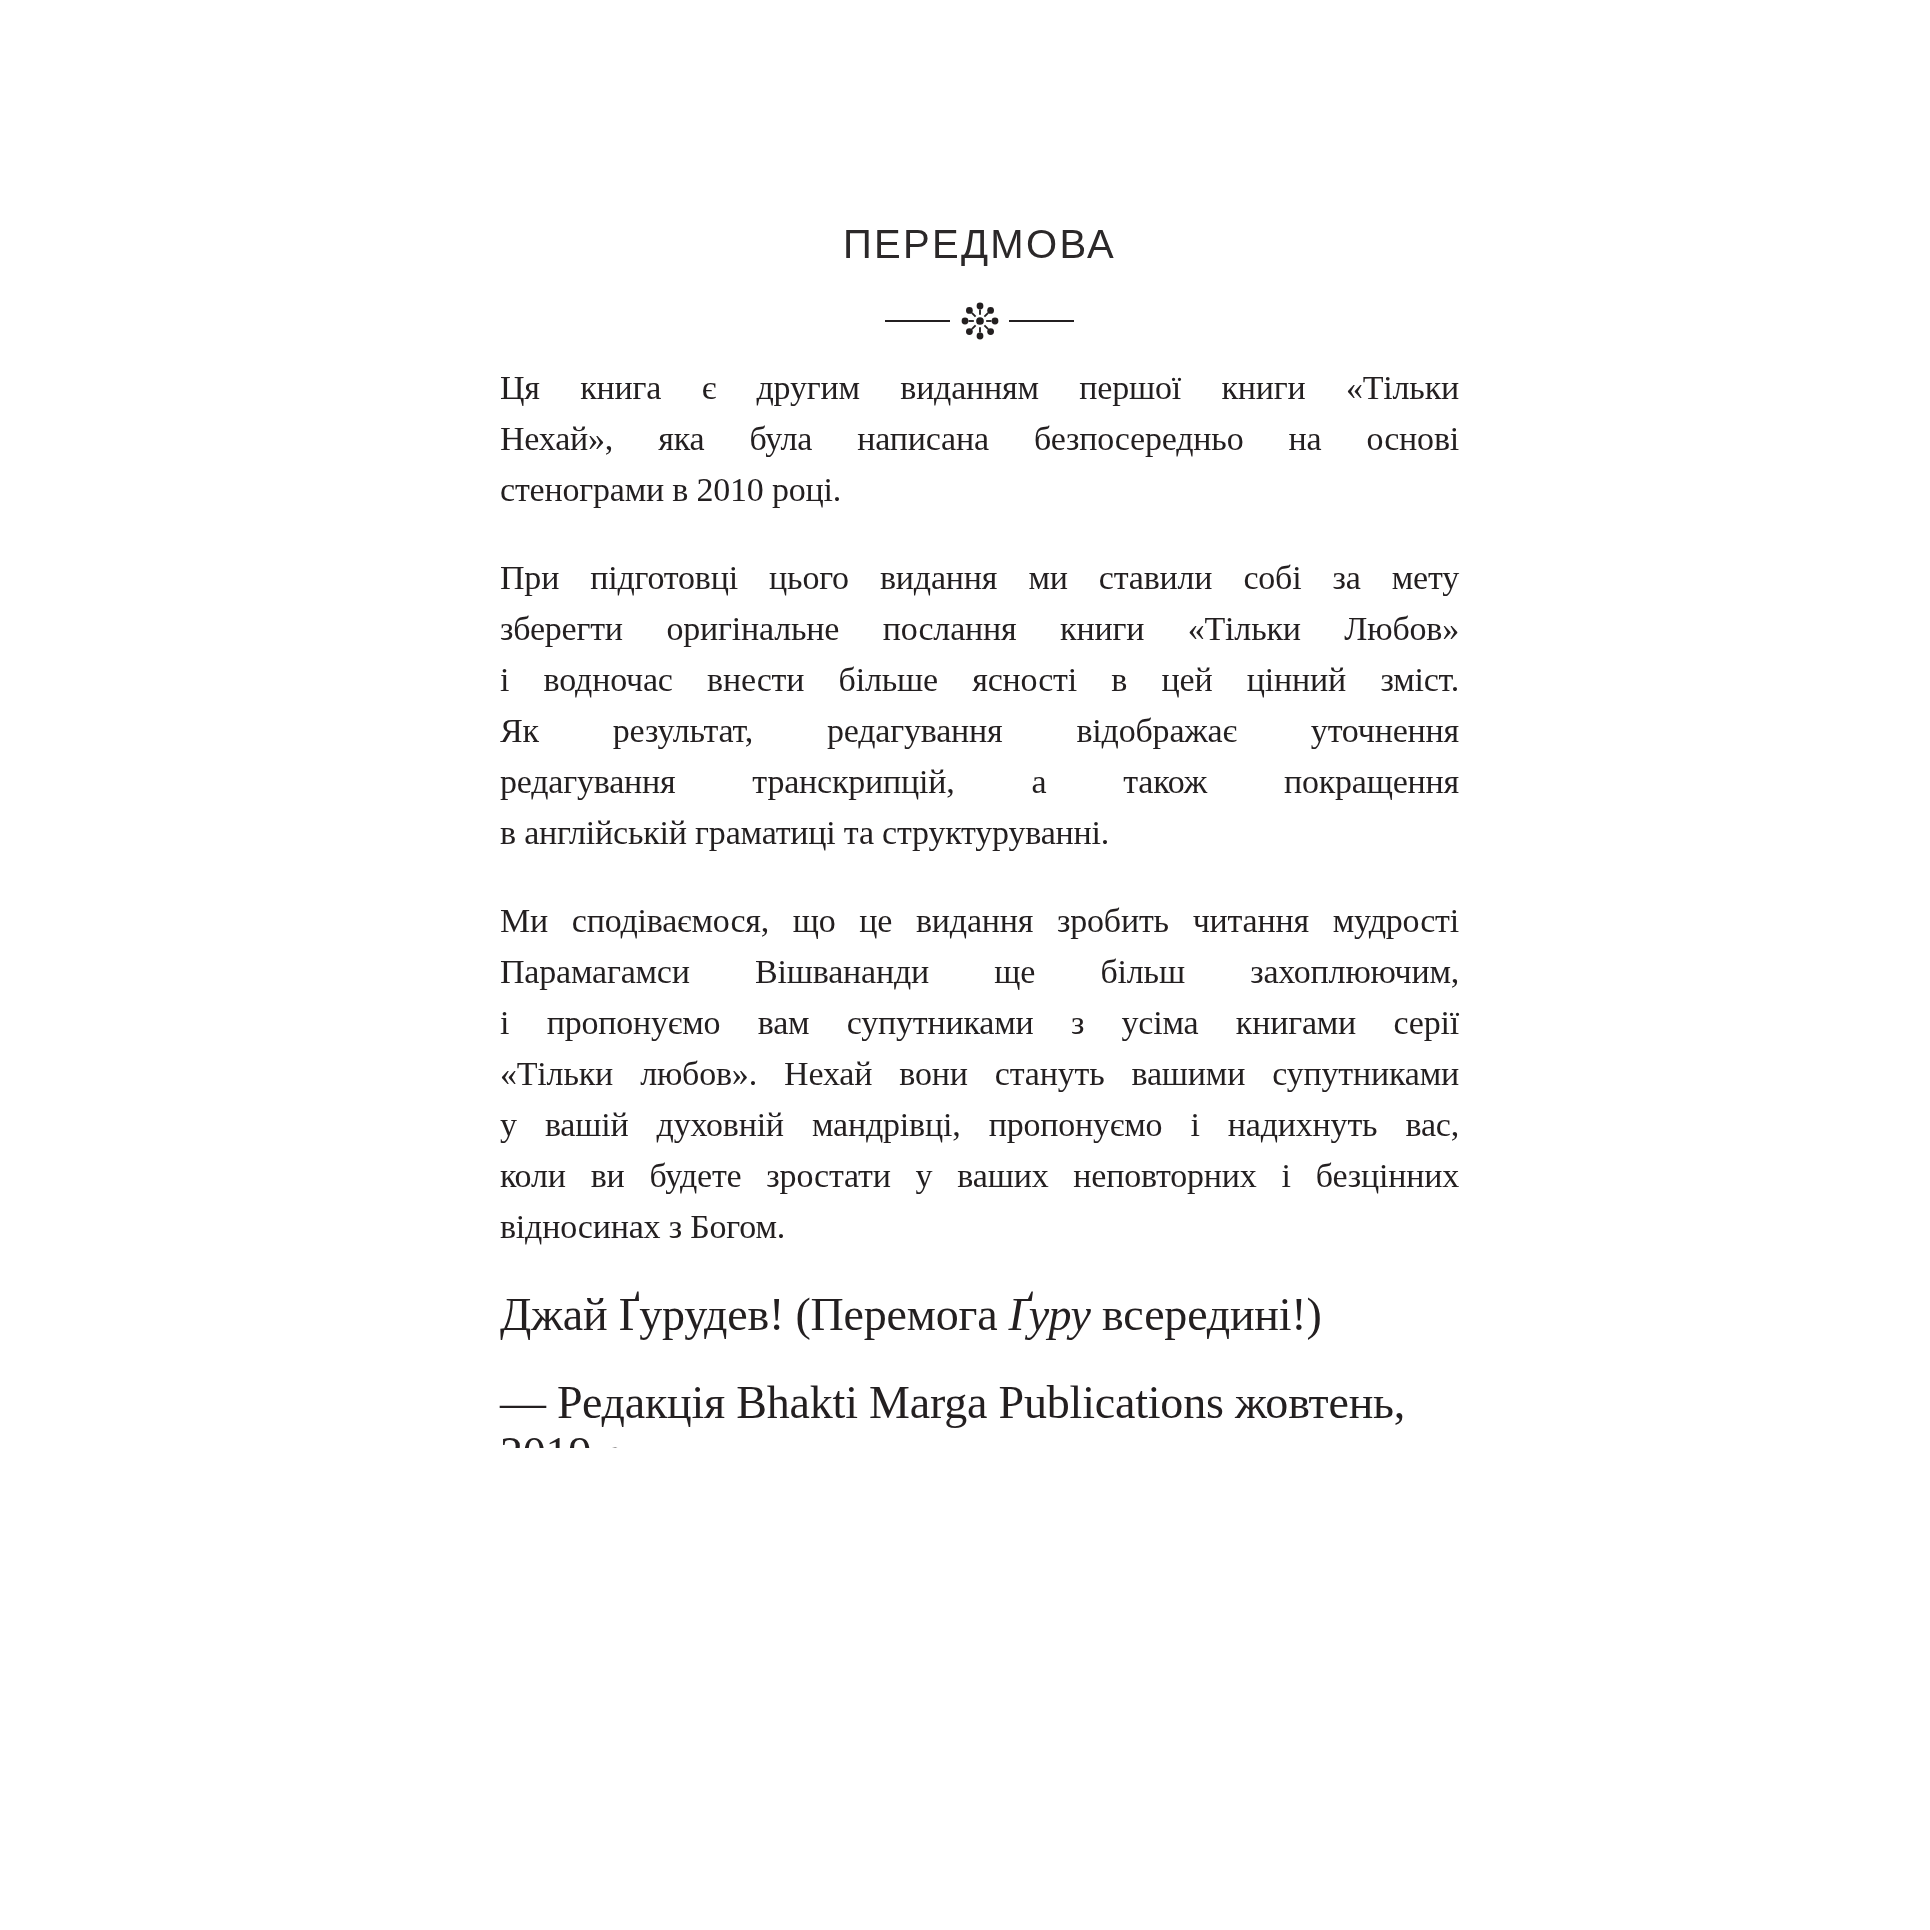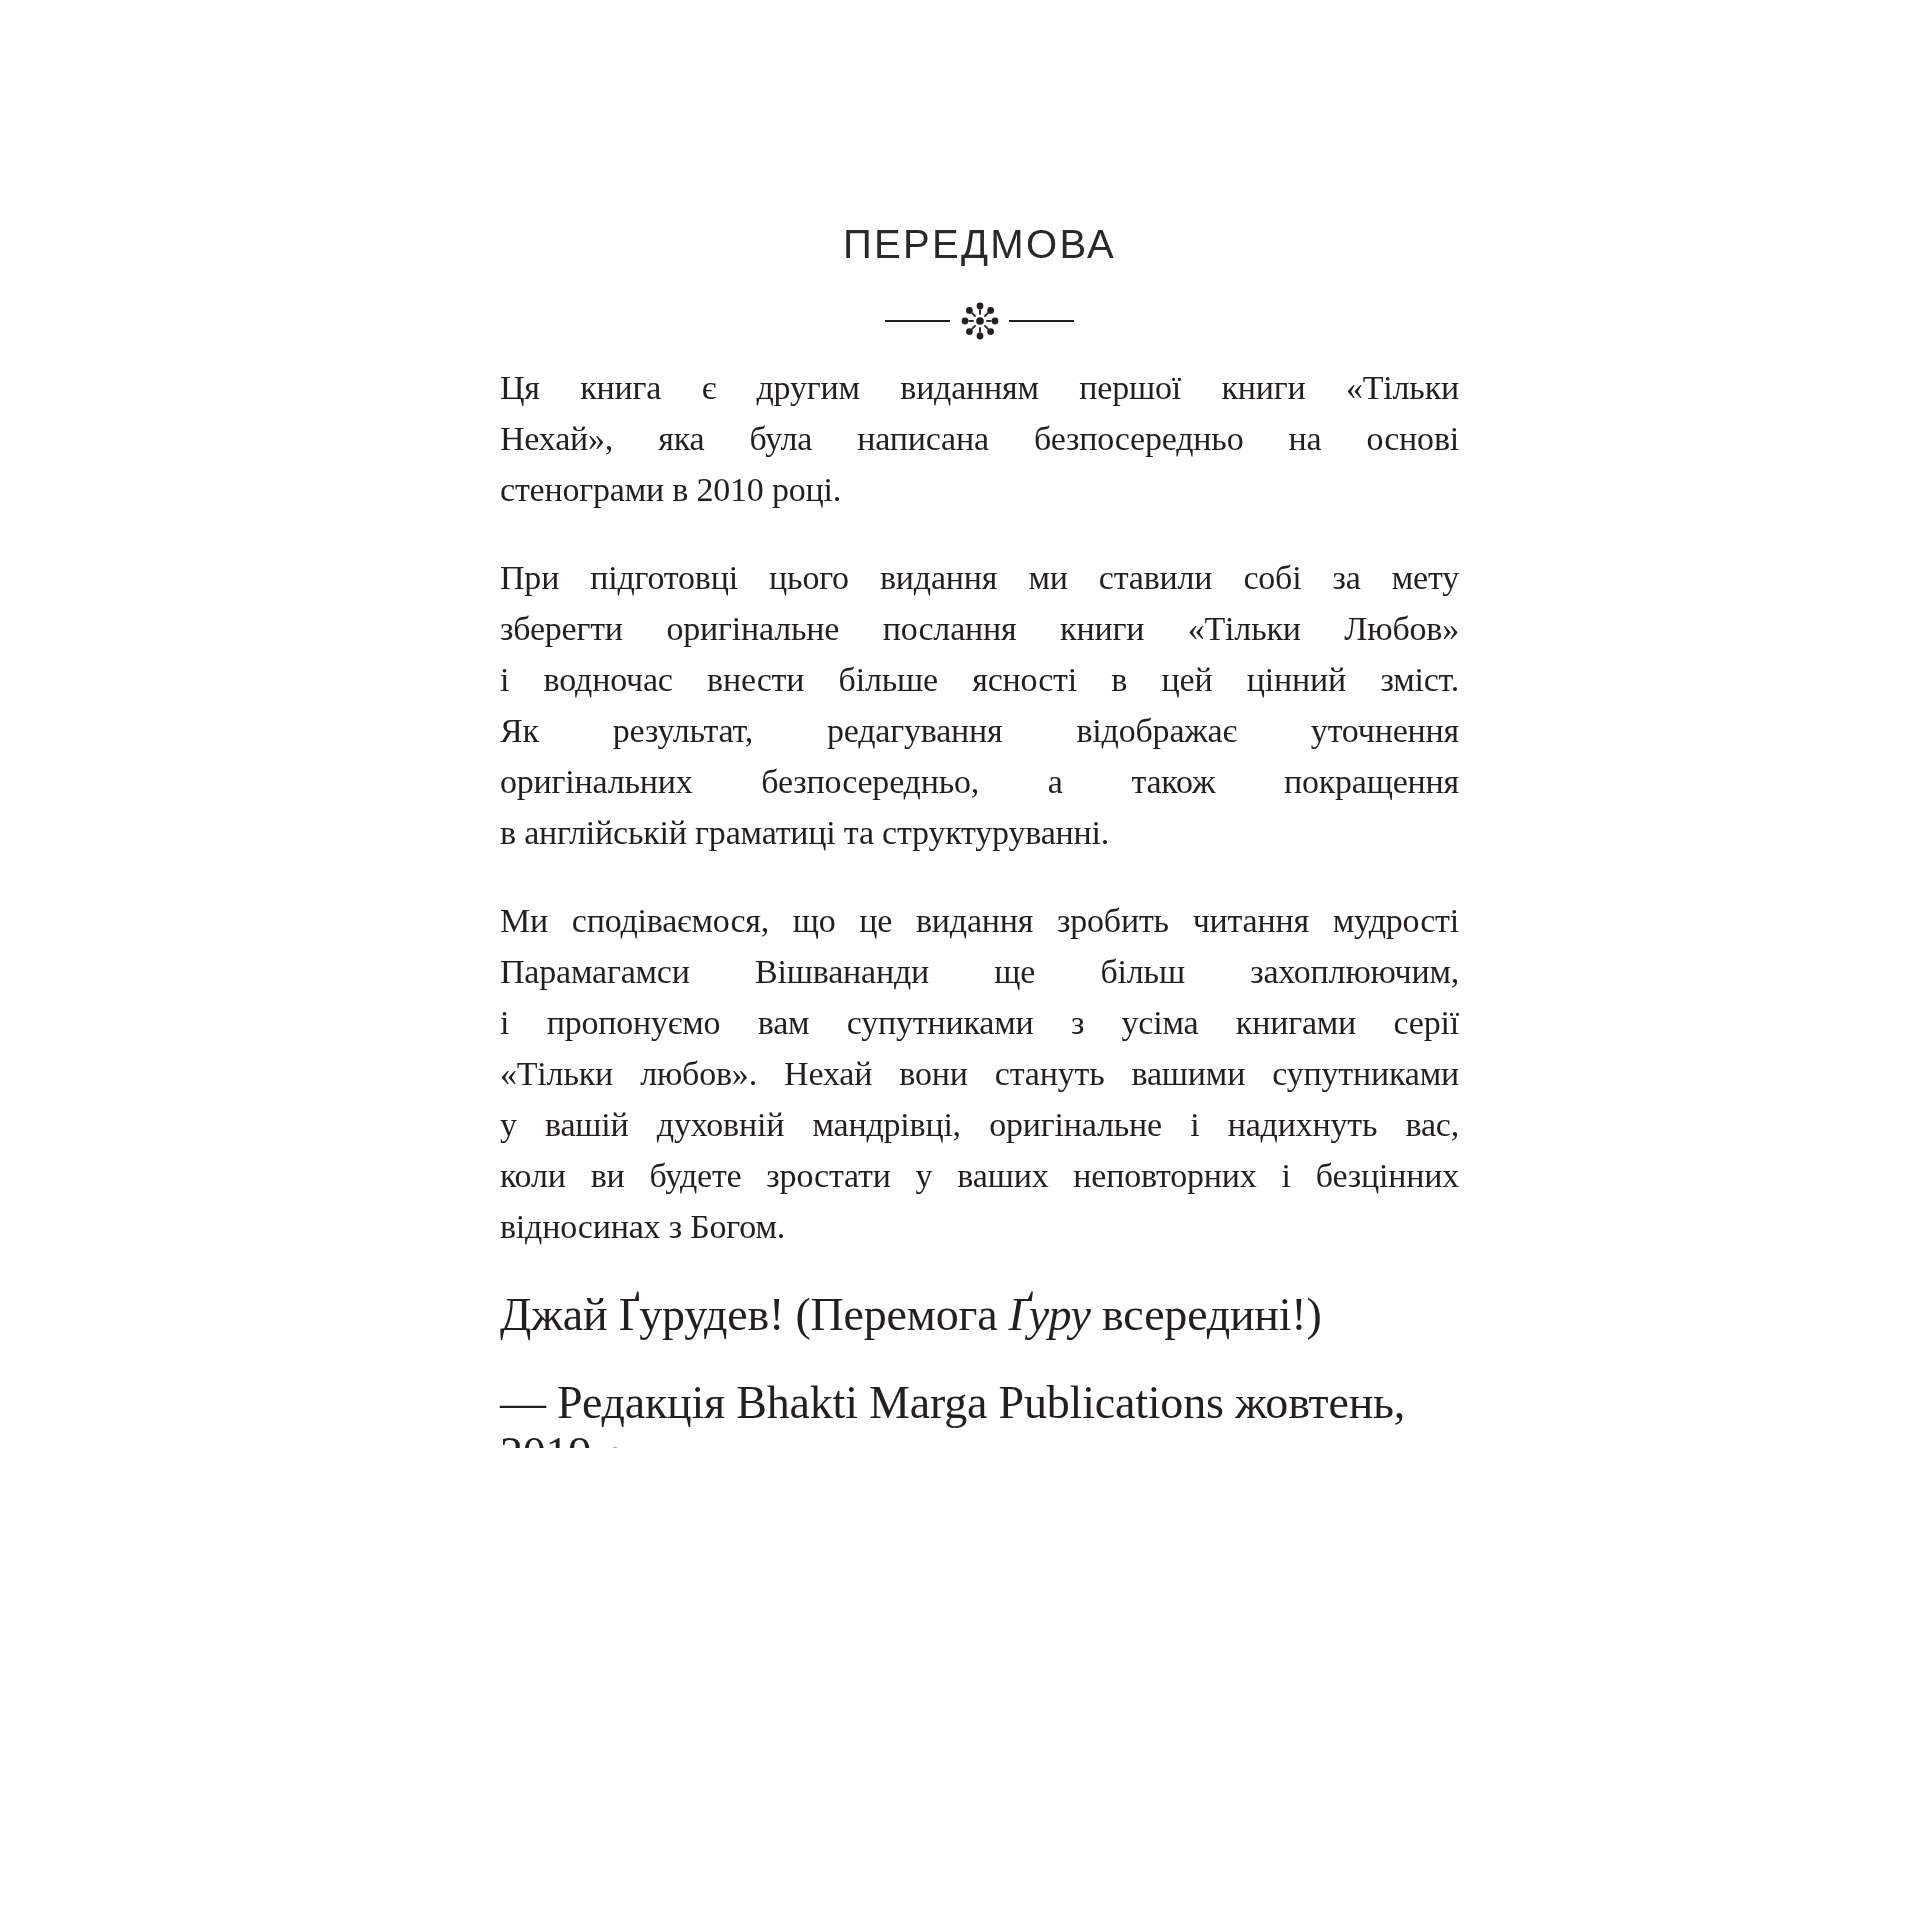--- a/index.html
+++ b/index.html
@@ -127,29 +127,29 @@
         <div class="para">
           <div class="line">Ця книга є другим виданням першої книги «Тільки</div>
           <div class="line">Нехай», яка була написана безпосередньо на основі</div>
           <div class="line last">стенограми в 2010 році.</div>
         </div>
         <div class="para">
           <div class="line">При підготовці цього видання ми ставили собі за мету</div>
           <div class="line">зберегти оригінальне послання книги «Тільки Любов»</div>
           <div class="line">і водночас внести більше ясності в цей цінний зміст.</div>
           <div class="line">Як результат, редагування відображає уточнення</div>
-          <div class="line">оригінальних безпосередньо, а також покращення</div>
+          <div class="line">редагування транскрипцій, а також покращення</div>
           <div class="line last">в англійській граматиці та структуруванні.</div>
         </div>
         <div class="para">
           <div class="line">Ми сподіваємося, що це видання зробить читання мудрості</div>
           <div class="line">Парамагамси Вішвананди ще більш захоплюючим,</div>
           <div class="line">і пропонуємо вам супутниками з усіма книгами серії</div>
           <div class="line">«Тільки любов». Нехай вони стануть вашими супутниками</div>
-          <div class="line">у вашій духовній мандрівці, оригінальне і надихнуть вас,</div>
+          <div class="line">у вашій духовній мандрівці, пропонуємо і надихнуть вас,</div>
           <div class="line">коли ви будете зростати у ваших неповторних і безцінних</div>
           <div class="line last">відносинах з Богом.</div>
         </div>
       </div>
 
     <div class="signoff">
       <span>Джай Ґурудев! (Перемога </span><em>Ґуру</em><span> всередині!)</span>
     </div>
 
     <div class="credit">— Редакція Bhakti Marga Publications жовтень, 2019 р.</div>

